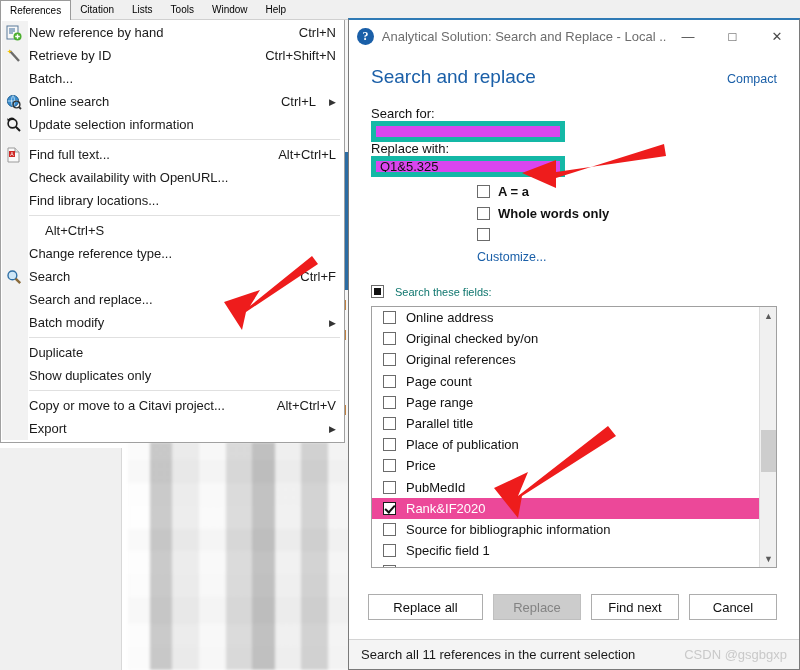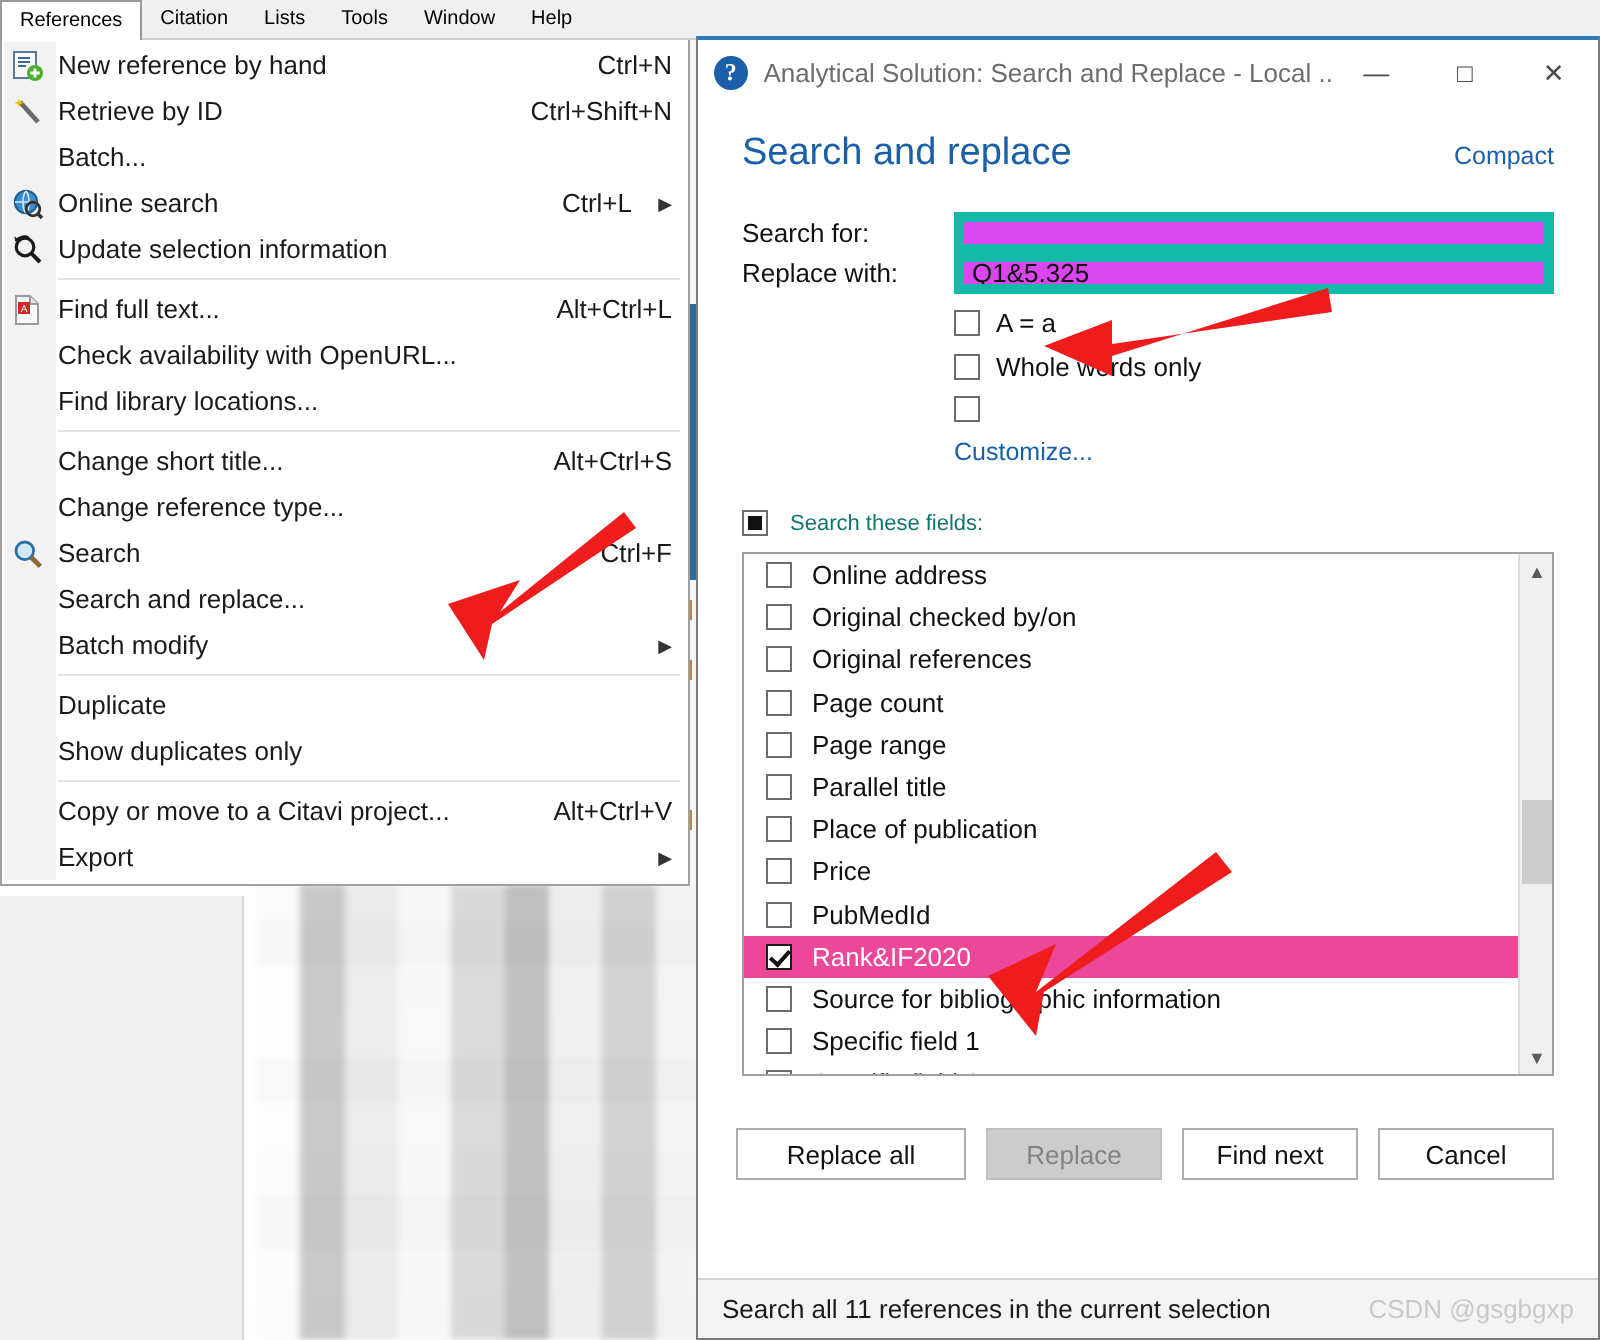--- a/index.html
+++ b/index.html
@@ -165,42 +165,43 @@
   .dlg-heading {
     font-size: 19px; color: #1a5fa8;
     flex: 1 1 auto;
     font-weight: normal;
   }
   .link {
     color: #1a5fa8; font-size: 12.5px; cursor: pointer;
   }
 
   .field-row {
-    display: flex; align-items: center;
+    display: flex; align-items: flex-start;
     margin-top: 10px;
+    flex-direction: column;
   }
   .field-label {
     width: 106px; font-size: 13px; color: #111;
     flex: 0 0 auto;
   }
   .text-input {
     flex: 1 1 auto; height: 21px;
     border: 5px solid #14b8a6;
     background: #d946ef;
     font-size: 13px; color: #111;
     padding: 1px 4px;
     font-family: Liberation Sans, sans-serif;
     outline: none;
   }
   .field-row.tight { margin-top: -1px; }
 
   .check-row {
     display: flex; align-items: center;
     margin-top: 7px; margin-left: 106px;
-    font-size: 13px; color: #111;
+    font-size: 13px; color: #111; font-weight: bold;
   }
   .cb {
     width: 13px; height: 13px;
     border: 1px solid #6b6b6b;
     background: #fff;
     flex: 0 0 auto;
     margin-right: 8px;
     position: relative;
   }
   .cb.checked::after {
@@ -410,21 +411,20 @@
           <span class="dd-accel">Alt+Ctrl+L</span>
         </div>
         <div class="dd-item">
           <span class="dd-label">Check availability with OpenURL...</span>
         </div>
         <div class="dd-item">
           <span class="dd-label">Find library locations...</span>
         </div>
         <div class="dd-sep"></div>
         <div class="dd-item">
-          <span class="dd-label">Change short title...</span>
           <span class="dd-accel">Alt+Ctrl+S</span>
         </div>
         <div class="dd-item">
           <span class="dd-label">Change reference type...</span>
         </div>
         <div class="dd-item">
           <span class="dd-icon">
             <svg width="16" height="16" viewBox="0 0 16 16">
               <circle cx="6.4" cy="6.4" r="4.4" fill="#cfe7f7" stroke="#2f6fa5" stroke-width="1.4"></circle>
               <line x1="9.6" y1="9.6" x2="14.2" y2="14.2" stroke="#8a6a3a" stroke-width="2.4"></line>

